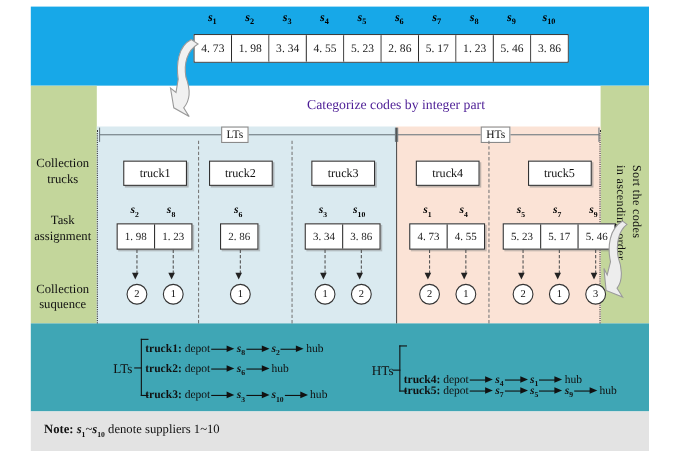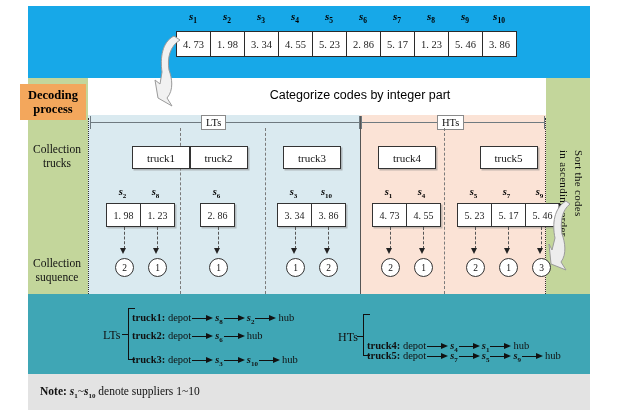--- a/index.html
+++ b/index.html
@@ -60,21 +60,21 @@
   .enc-heads{position:absolute;left:176px;top:10px;display:flex;}
   .enc-head{
     width:34px;text-align:center;font-size:11px;font-weight:bold;font-style:italic;
     color:#000;font-family:"Liberation Serif", serif;
   }
   .enc-head sub{font-size:7.5px;font-style:normal;font-weight:bold;}
 
   
   #cat-text{
     position:absolute;left:200px;top:88px;width:320px;text-align:center;
-    font-size:12.5px;color:#000000;font-family:Liberation Sans, sans-serif;
+    font-size:12.5px;color:#4c1d95;font-family:Liberation Serif, serif;
   }
 
   
   .span-line{position:absolute;height:1px;background:#6f7a80;}
   .span-cap{position:absolute;width:1px;background:#6f7a80;}
   .span-lbl{
     position:absolute;background:#fff;border:1px solid #8a8a8a;
     font-size:10.5px;padding:0px 4px;color:#111;
     font-family:"Liberation Serif", serif;line-height:13px;
   }
@@ -164,26 +164,23 @@
 
   <div class="band-encoding"></div>
   <div class="band-decode"></div>
   <div class="left-green"></div>
   <div class="right-green"></div>
   <div class="lt-panel"></div>
   <div class="ht-panel"></div>
   <div class="band-routing"></div>
   <div class="band-note"></div>
 
-  <div class="badge" id="badge-decoding">
-    <span>Decoding</span>
-    <span>process</span>
-  </div>
 
   <div class="rowlabel" id="lbl-trucks">Collection<br>trucks</div>
+  <div class="rowlabel" id="lbl-task">Task<br>assignment</div>
   <div class="rowlabel" id="lbl-seq">Collection<br>suquence</div>
 
   <div class="enc-heads" id="enc-heads">
       <div class="enc-head">s<sub>1</sub></div>
       <div class="enc-head">s<sub>2</sub></div>
       <div class="enc-head">s<sub>3</sub></div>
       <div class="enc-head">s<sub>4</sub></div>
       <div class="enc-head">s<sub>5</sub></div>
       <div class="enc-head">s<sub>6</sub></div>
       <div class="enc-head">s<sub>7</sub></div>
@@ -223,21 +220,21 @@
   <div class="span-lbl" style="left:437px;top:115px;">HTs</div>
 
   <div class="vdot" style="left:88px;top:118px;height:176px;"></div>
   <div class="vdash" style="left:180px;top:128px;height:166px;"></div>
   <div class="vdash" style="left:265px;top:128px;height:166px;"></div>
   <div class="vsolid" style="left:360px;top:116px;height:178px;"></div>
   <div class="vdash" style="left:444px;top:128px;height:166px;"></div>
   <div class="vdot" style="left:545px;top:118px;height:176px;"></div>
 
   <div id="decode-dynamic">
-      <div class="truckbox" style="left: 112px; top: 146px; width: 56px; margin-left: 20px;">truck1</div>
+      <div class="truckbox" style="left: 112px; top: 146px; width: 56px;">truck1</div>
       <div class="taskgroup" style="left: 106px; top: 186px;">
         <div class="task-heads">
           <div class="task-head">s<sub>2</sub></div>
           <div class="task-head">s<sub>8</sub></div>
         </div>
       </div>
       <div class="taskgroup" style="left: 106px; top: 203px;">
         <div class="task-row">
           <div class="task-cell">1. 98</div>
           <div class="task-cell">1. 23</div>

